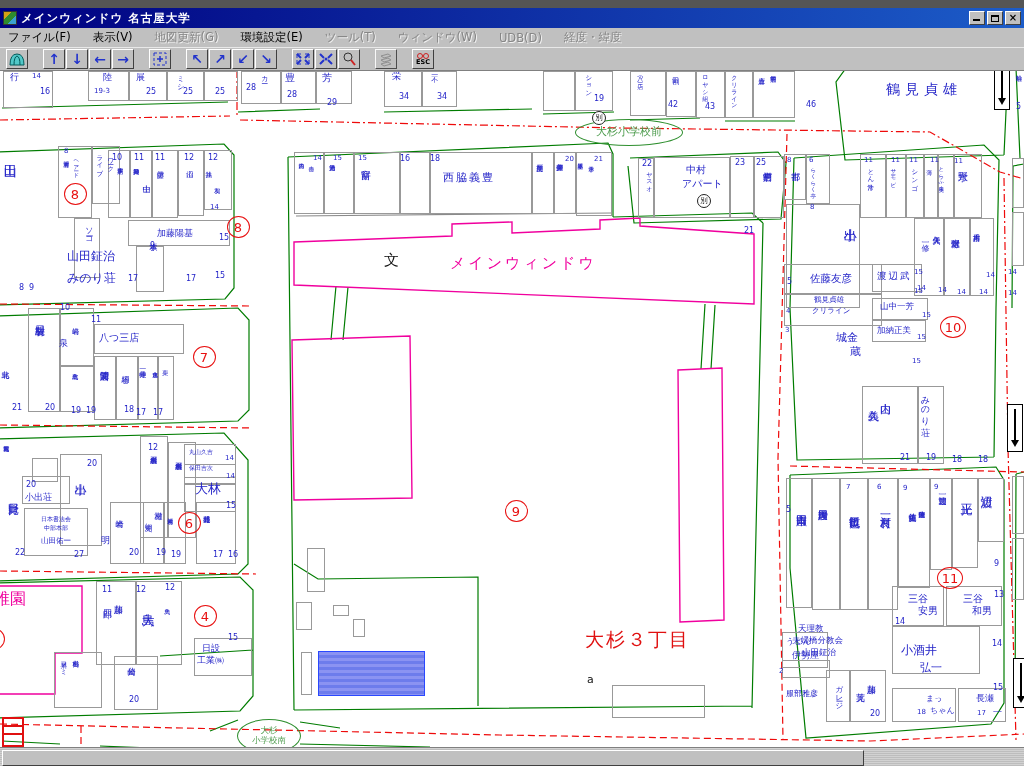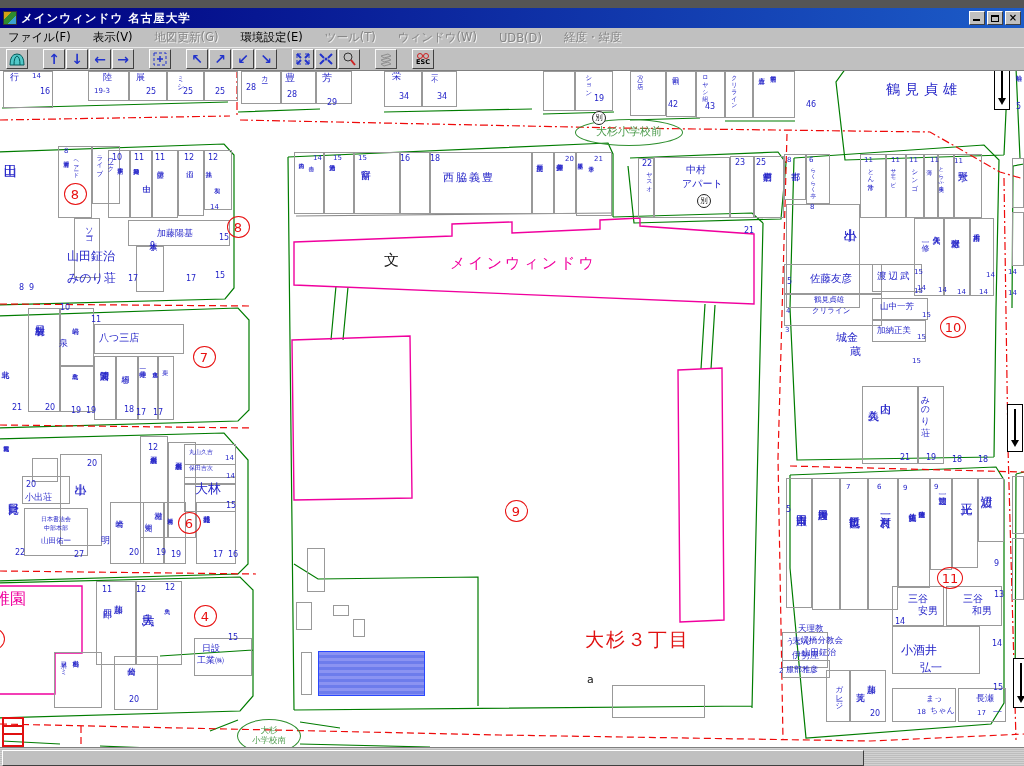--- a/index.html
+++ b/index.html
@@ -537,21 +537,21 @@
       <div class="ml c-b" style="left: 901px; top: 573px; font-size: 12px;">小酒井</div>
       <div class="ml c-b" style="left: 920px; top: 591px; font-size: 11px;">弘一</div>
       <div class="ml c-b" style="left: 992px; top: 569px; font-size: 8px;">14</div>
       <div class="ml c-b" style="left: 993px; top: 613px; font-size: 8px;">15</div>
       <div class="ml c-b" style="left: 798px; top: 553px; font-size: 8.5px;">天理教</div>
       <div class="ml c-b" style="left: 792px; top: 565px; font-size: 8.5px;">夫婦橋分教会</div>
       <div class="ml c-b" style="left: 802px; top: 577px; font-size: 8.5px;">山田鉦治</div>
       <div class="ml c-b" style="left: 786px; top: 567px; font-size: 8px;">うどん</div>
       <div class="ml c-b" style="left: 792px; top: 580px; font-size: 9px;">伊勢屋</div>
       <div class="ml c-b" style="left: 779px; top: 597px; font-size: 7px;">2</div>
-      <div class="ml c-b" style="left: 786px; top: 595px; font-size: 8px;">服部雅彦</div>
+      <div class="ml c-b" style="left: 786px; top: 619px; font-size: 8px;">服部雅彦</div>
       <div class="ml mlv c-b" style="left: 835px; top: 609px; font-size: 7.5px;">ガレージ</div>
       <div class="ml mlv c-b" style="left: 855px; top: 615px; font-size: 9px;">元英</div>
       <div class="ml mlv c-b" style="left: 866px; top: 607px; font-size: 9px;">加藤</div>
       <div class="ml c-b" style="left: 870px; top: 639px; font-size: 8px;">20</div>
       <div class="ml c-b" style="left: 926px; top: 624px; font-size: 8px;">まっ</div>
       <div class="ml c-b" style="left: 917px; top: 638px; font-size: 7px;">18</div>
       <div class="ml c-b" style="left: 930px; top: 636px; font-size: 8px;">ちゃん</div>
       <div class="ml c-b" style="left: 976px; top: 623px; font-size: 9px;">長瀬</div>
       <div class="ml c-b" style="left: 977px; top: 639px; font-size: 7px;">17</div>
       <div class="ml c-b" style="left: 993px; top: 637px; font-size: 9px;">一</div>

